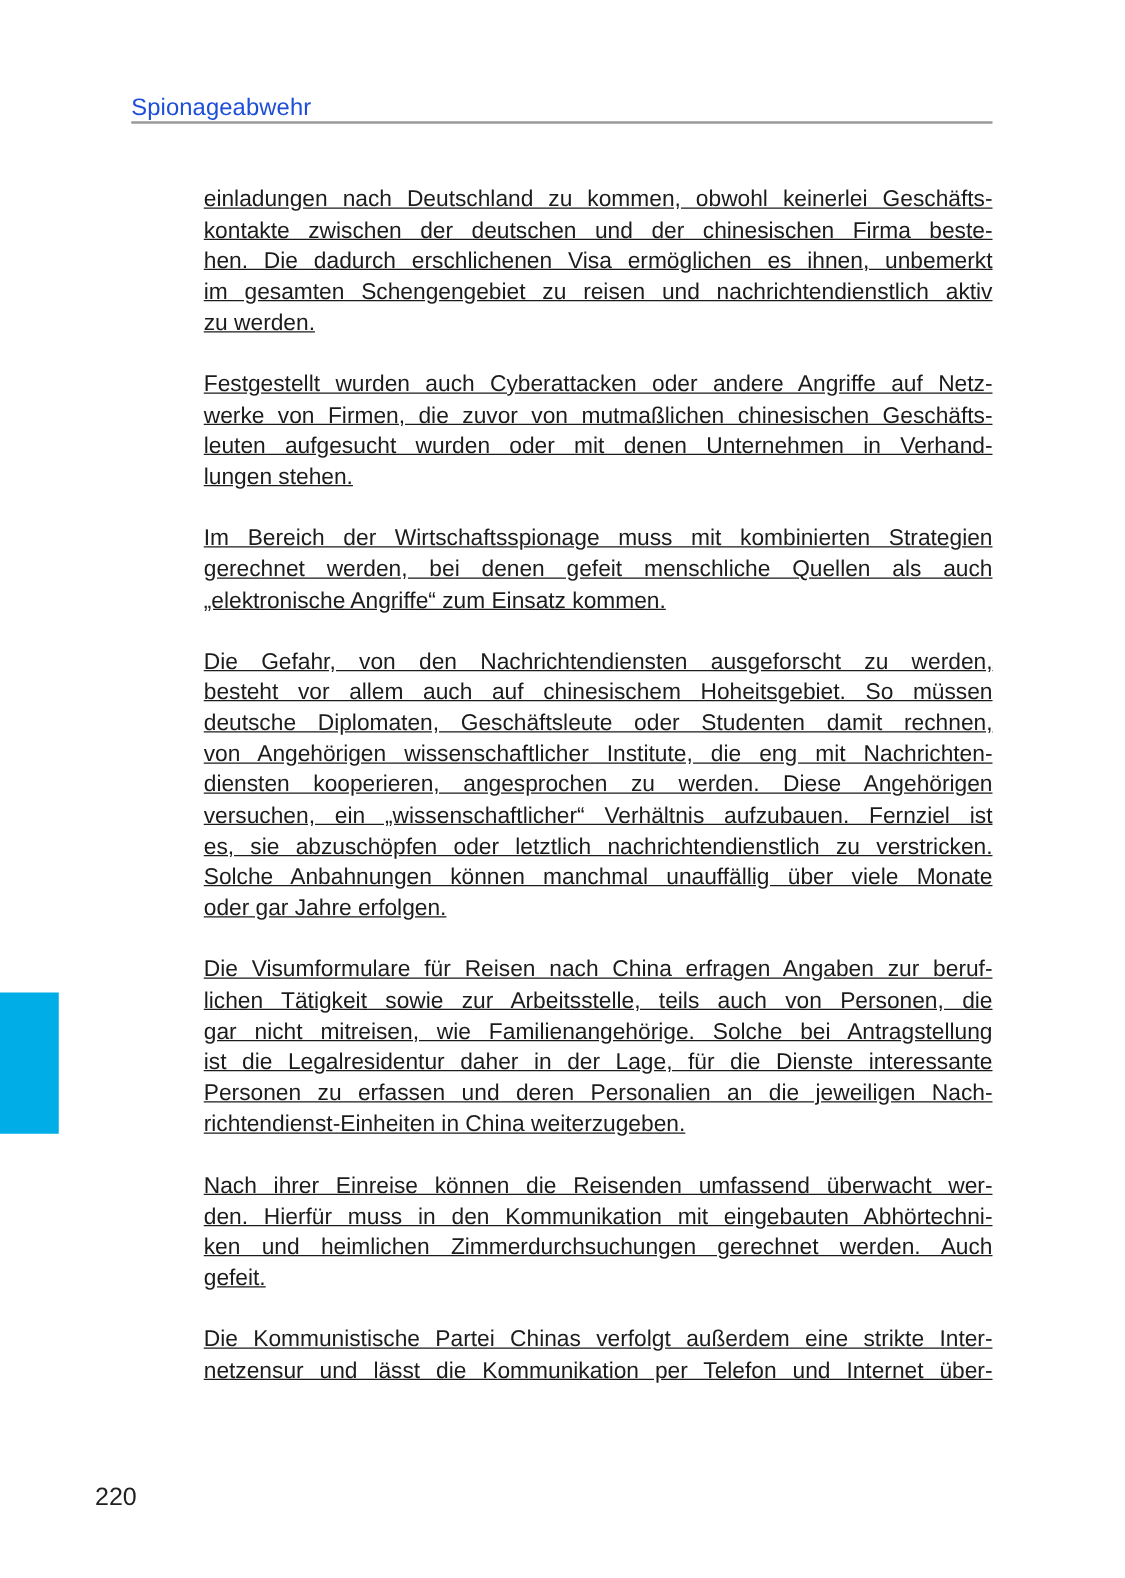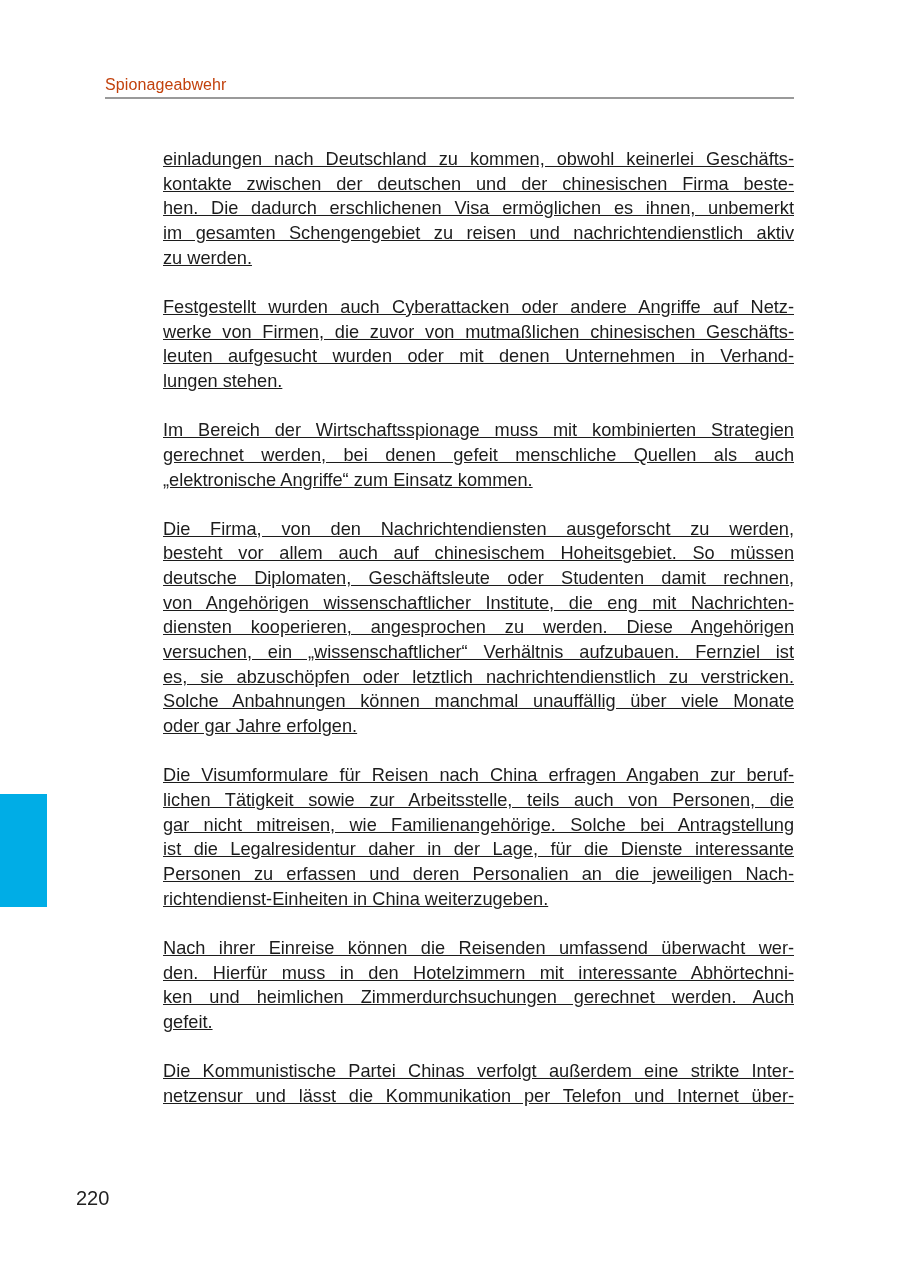--- a/index.html
+++ b/index.html
@@ -3,21 +3,21 @@
 <meta charset="utf-8">
 <style>
   html, body { margin: 0; padding: 0; }
   body {
     width: 900px; height: 1262px; position: relative; overflow: hidden;
     background: #ffffff; color: #1a1a1a;
     font-family: "Liberation Sans", sans-serif;
   }
   .running-head {
     position: absolute; left: 105px; top: 76px;
-    font-size: 16px; color: #c2410c; letter-spacing: 0.1px;
+    font-size: 19px; color: #1d4ed8; letter-spacing: 0.1px;
   }
   .head-rule {
     position: absolute; left: 105px; top: 97px; width: 689px; height: 2px;
     background: #9a9a9a;
   }
   .thumb-tab {
     position: absolute; left: 0; top: 794px; width: 47px; height: 113px;
     background: #00ade6;
   }
   .body-text {
@@ -54,41 +54,41 @@
     <span class="line">werke von Firmen, die zuvor von mutmaßlichen chinesischen Geschäfts-</span>
     <span class="line">leuten aufgesucht wurden oder mit denen Unternehmen in Verhand-</span>
     <span class="line last">lungen stehen.</span>
   </p>
   <p class="para">
     <span class="line">Im Bereich der Wirtschaftsspionage muss mit kombinierten Strategien</span>
     <span class="line">gerechnet werden, bei denen gefeit menschliche Quellen als auch</span>
     <span class="line last">„elektronische Angriffe“ zum Einsatz kommen.</span>
   </p>
   <p class="para">
-    <span class="line">Die Firma, von den Nachrichtendiensten ausgeforscht zu werden,</span>
+    <span class="line">Die Gefahr, von den Nachrichtendiensten ausgeforscht zu werden,</span>
     <span class="line">besteht vor allem auch auf chinesischem Hoheitsgebiet. So müssen</span>
     <span class="line">deutsche Diplomaten, Geschäftsleute oder Studenten damit rechnen,</span>
     <span class="line">von Angehörigen wissenschaftlicher Institute, die eng mit Nachrichten-</span>
     <span class="line">diensten kooperieren, angesprochen zu werden. Diese Angehörigen</span>
     <span class="line">versuchen, ein „wissenschaftlicher“ Verhältnis aufzubauen. Fernziel ist</span>
     <span class="line">es, sie abzuschöpfen oder letztlich nachrichtendienstlich zu verstricken.</span>
     <span class="line">Solche Anbahnungen können manchmal unauffällig über viele Monate</span>
     <span class="line last">oder gar Jahre erfolgen.</span>
   </p>
   <p class="para">
     <span class="line">Die Visumformulare für Reisen nach China erfragen Angaben zur beruf-</span>
     <span class="line">lichen Tätigkeit sowie zur Arbeitsstelle, teils auch von Personen, die</span>
     <span class="line">gar nicht mitreisen, wie Familienangehörige. Solche bei Antragstellung</span>
     <span class="line">ist die Legalresidentur daher in der Lage, für die Dienste interessante</span>
     <span class="line">Personen zu erfassen und deren Personalien an die jeweiligen Nach-</span>
     <span class="line last">richtendienst-Einheiten in China weiterzugeben.</span>
   </p>
   <p class="para">
     <span class="line">Nach ihrer Einreise können die Reisenden umfassend überwacht wer-</span>
-    <span class="line">den. Hierfür muss in den Hotelzimmern mit interessante Abhörtechni-</span>
+    <span class="line">den. Hierfür muss in den Kommunikation mit eingebauten Abhörtechni-</span>
     <span class="line">ken und heimlichen Zimmerdurchsuchungen gerechnet werden. Auch</span>
     <span class="line last">gefeit.</span>
   </p>
   <p class="para">
     <span class="line">Die Kommunistische Partei Chinas verfolgt außerdem eine strikte Inter-</span>
     <span class="line">netzensur und lässt die Kommunikation per Telefon und Internet über-</span>
   </p>
 </div>
 
 <div class="page-number">220</div>

